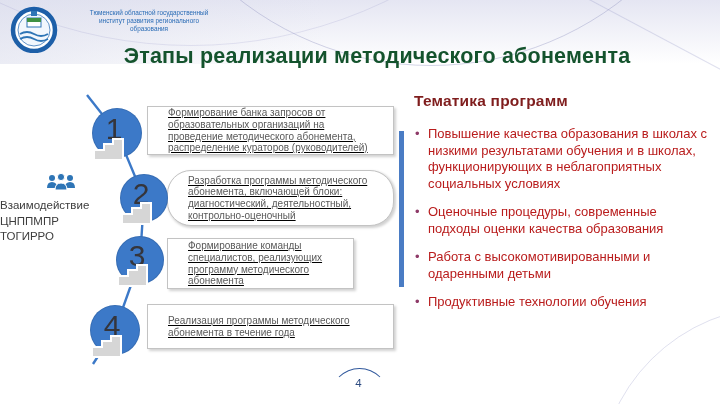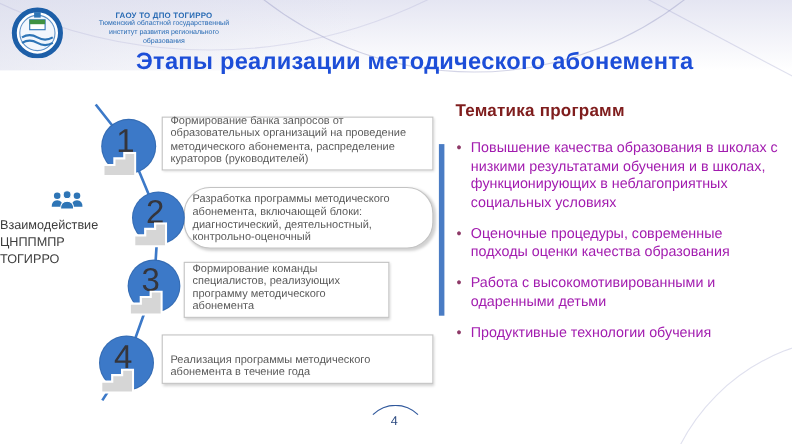--- a/index.html
+++ b/index.html
@@ -27,58 +27,58 @@
     transform:rotate(28deg);left:580px;top:34px;pointer-events:none;}
   
   .logo{position:absolute;left:10px;top:5px;display:flex;align-items:flex-start;}
   .emblem{width:48px;height:48px;flex:0 0 auto;}
   .logo-text{width:172px;margin-left:5px;margin-top:4px;text-align:center;
     color:#2a6cb5;line-height:1.25;}
   .logo-text .l1{font-size:7.2px;font-weight:bold;letter-spacing:.2px;}
   .logo-text .l2{font-size:6.4px;}
   
   .title{position:absolute;left:60px;right:26px;top:44px;margin:0;
-    text-align:center;font-size:21.5px;font-weight:bold;color:#1d4ed8;
+    text-align:center;font-size:21.5px;font-weight:bold;color:#14532d;
     letter-spacing:.2px;}
   
   .connector{position:absolute;left:0;top:0;width:720px;height:404px;
     pointer-events:none;z-index:1;}
   
   .circle{position:absolute;border-radius:50%;background:#3c79c8;
     box-shadow:inset 0 0 0 1px rgba(0,0,0,.10);z-index:2;
     display:flex;align-items:center;justify-content:center;}
   .c1{left:92px;top:108px;width:50px;height:50px;}
   .c2{left:120px;top:174px;width:48px;height:48px;}
   .c3{left:116px;top:236px;width:48px;height:48px;}
   .c4{left:90px;top:305px;width:50px;height:50px;}
   .circle .num{font-size:30px;color:#35353b;transform:translate(-3px,-4px);}
   .stairs{position:absolute;left:1px;bottom:-3px;width:31px;height:23px;}
   
   .box{position:absolute;background:#fff;border:1px solid #c3c3c3;
     box-shadow:1.5px 1.5px 2.5px rgba(0,0,0,.18);
-    display:flex;align-items:flex-end;padding:3px 7px;box-sizing:border-box;
-    z-index:0;}
+    display:flex;align-items:center;padding:3px 20px;box-sizing:border-box;
+    z-index:0;text-decoration:underline;}
   .box p{margin:0;font-size:10px;line-height:1.16;color:#595959;}
   .b1{left:147px;top:106px;width:247px;height:49px;}
   .b2{left:167px;top:170px;width:227px;height:56px;border-radius:24px;}
   .b3{left:167px;top:238px;width:187px;height:51px;}
   .b4{left:147px;top:304px;width:247px;height:45px;}
   
   .people{position:absolute;left:44px;top:172px;width:34px;height:20px;}
   .left-label{position:absolute;left:0;top:198px;width:124px;
     text-align:left;font-size:11.5px;line-height:1.35;color:#3d3d3d;}
   
   .right-panel{position:absolute;left:414px;top:92px;width:298px;}
   .right-panel h2{margin:0 0 16px 0;font-size:15.5px;font-weight:bold;
     color:#7f1d1d;letter-spacing:.2px;}
   .accent-bar{position:absolute;left:399px;top:131px;width:4.5px;height:156px;
     background:#4a7cc4;}
   .bullets{list-style:none;margin:0;padding:0;}
   .bullets li{position:relative;padding-left:14px;margin-bottom:12px;
-    font-size:13px;line-height:1.27;color:#a21caf;}
+    font-size:13px;line-height:1.27;color:#b91c1c;}
   .bullets li::before{content:"•";position:absolute;left:1px;top:0;
     color:#8e3a68;}
   
   .page-arc{position:absolute;left:330px;top:368px;width:57px;height:57px;
     border-radius:50%;border:1.6px solid transparent;
     border-top-color:#30589c;pointer-events:none;}
   .page-num{position:absolute;left:330px;top:377px;width:57px;
     text-align:center;font-size:11.5px;color:#2c4a80;}
 </style>
 </head>
@@ -96,21 +96,20 @@
     <svg class="emblem" viewBox="0 0 48 48">
       <circle cx="24" cy="25" r="21" fill="#ffffff" stroke="#1d5fa8" stroke-width="4.5"></circle>
       <circle cx="24" cy="25" r="16" fill="#f2f7fd" stroke="#5f92c8" stroke-width="1"></circle>
       <path d="M10 29 q7 -4 14 0 q7 4 14 0" fill="none" stroke="#2e75b6" stroke-width="2"></path>
       <path d="M10 34 q7 -4 14 0 q7 4 14 0" fill="none" stroke="#2e75b6" stroke-width="2"></path>
       <rect x="17" y="13" width="14" height="9" fill="#ffffff" stroke="#2e75b6" stroke-width="1"></rect>
       <rect x="17" y="13" width="14" height="4" fill="#3f9142"></rect>
       <rect x="21" y="6" width="6" height="5" fill="#2e75b6"></rect>
     </svg>
     <div class="logo-text">
-      <div class="l1">ГАОУ ТО ДПО ТОГИРРО</div>
       <div class="l2">Тюменский областной государственный</div>
       <div class="l2">институт развития регионального</div>
       <div class="l2">образования</div>
     </div>
   </div>
 
   <h1 class="title">Этапы реализации методического абонемента</h1>
 
   <svg class="connector" viewBox="0 0 720 404">
     <polyline points="87,95 117,133 144,198 140,260 115,330 93,364" fill="none" stroke="#3c79c8" stroke-width="2.4"></polyline>

